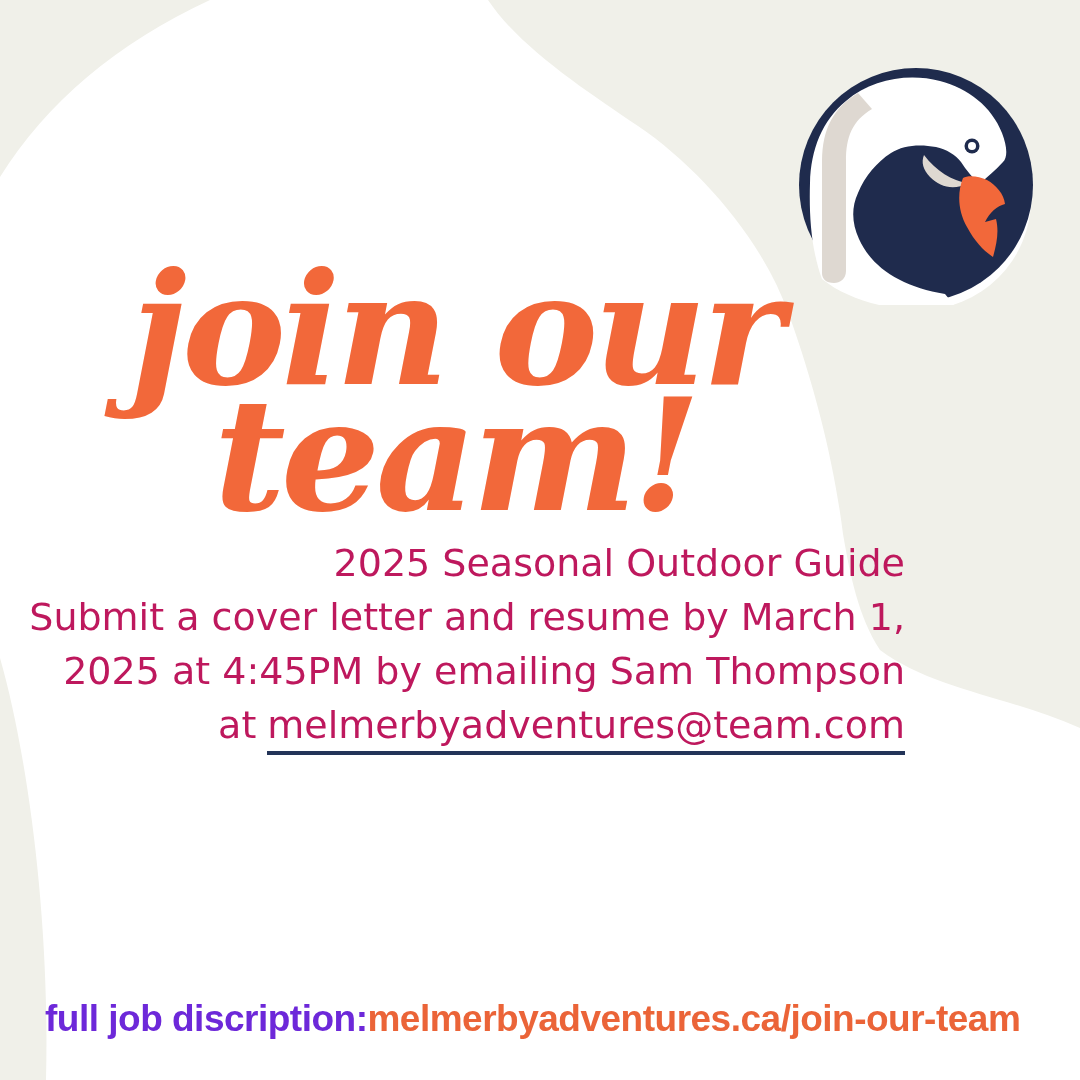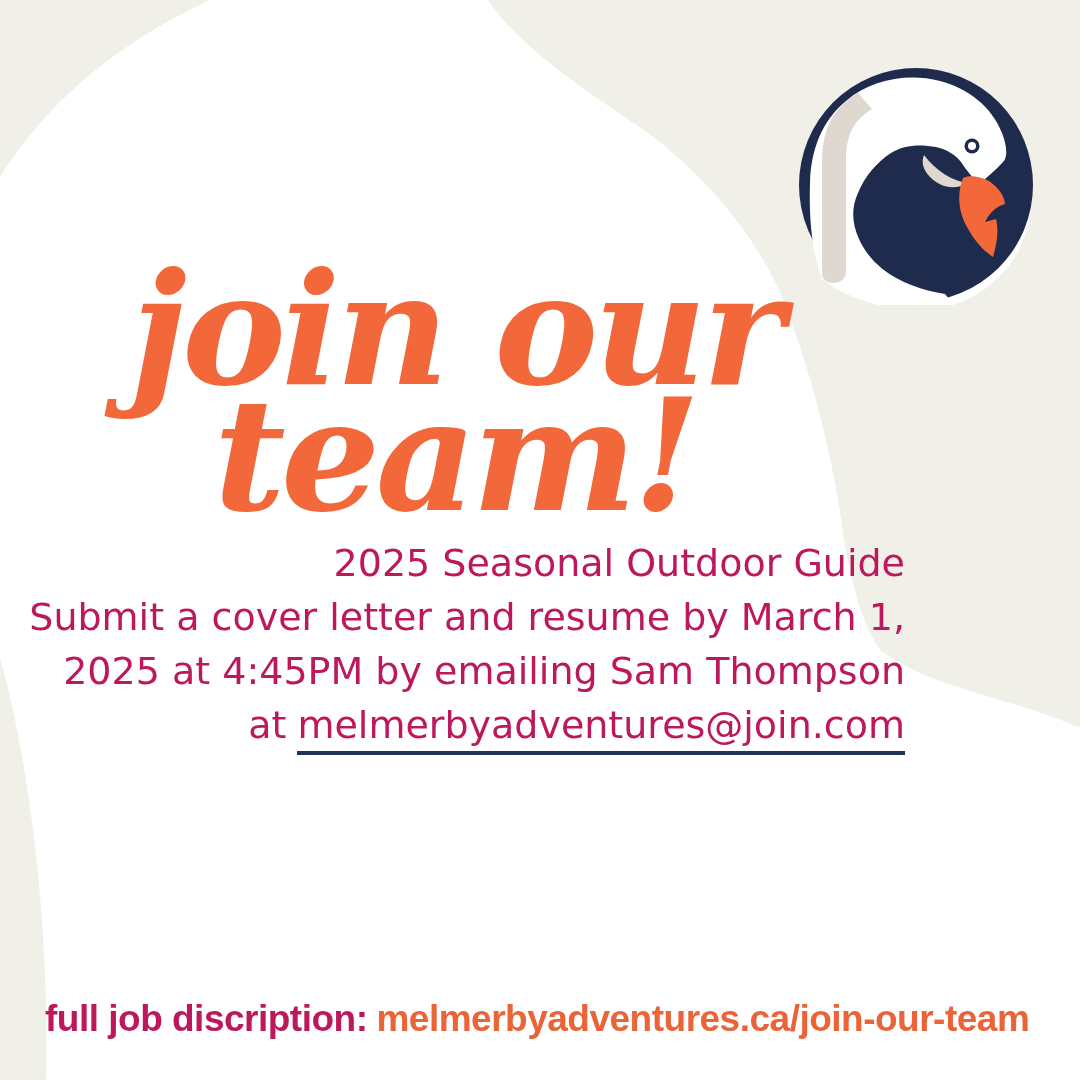--- a/index.html
+++ b/index.html
@@ -27,22 +27,22 @@
   .body-text .line{white-space:nowrap;}
   .email-link{
     border-bottom:4px solid #233458;padding-bottom:4px;margin-left:11px;
     display:inline-block;line-height:44px;
   }
   .footer{
     position:absolute;left:45px;top:998px;width:1010px;
     font-family:"Liberation Sans",sans-serif;font-weight:bold;
     font-size:37px;letter-spacing:-0.5px;white-space:nowrap;
   }
-  .footer .label{color:#be185d;}
-  .footer .url{color:#EB6438;margin-left:9px;text-align:center;}
+  .footer .label{color:#6d28d9;}
+  .footer .url{color:#EB6438;text-align:center;}
 </style>
 </head>
 <body>
 
 <div id="canvas">
 
   <svg id="bg-svg" width="1080" height="1080" viewBox="0 0 1080 1080" aria-hidden="true">
     <rect x="0" y="0" width="1080" height="1080" fill="#F0F0E9"></rect>
     <path fill="#FFFFFF" d="
       M 210,0
@@ -117,21 +117,21 @@
   </svg>
 
   <div class="headline" id="headline-line1">join our</div>
   <div class="headline" id="headline-line2">team!</div>
 
   <div class="body-text">
     <div class="line">2025 Seasonal Outdoor Guide</div>
     <div class="line">Submit a cover letter and resume by March 1,</div>
     <div class="line">2025 at 4:45PM by emailing Sam Thompson</div>
     <div class="line">
-      <span>at</span><span class="email-link">melmerbyadventures@join.com</span>
+      <span>at</span><span class="email-link">melmerbyadventures@team.com</span>
     </div>
   </div>
 
   <div class="footer">
     <span class="label">full job discription:</span><span class="url">melmerbyadventures.ca/join-our-team</span>
   </div>
 
 </div>
 
 </body></html>

